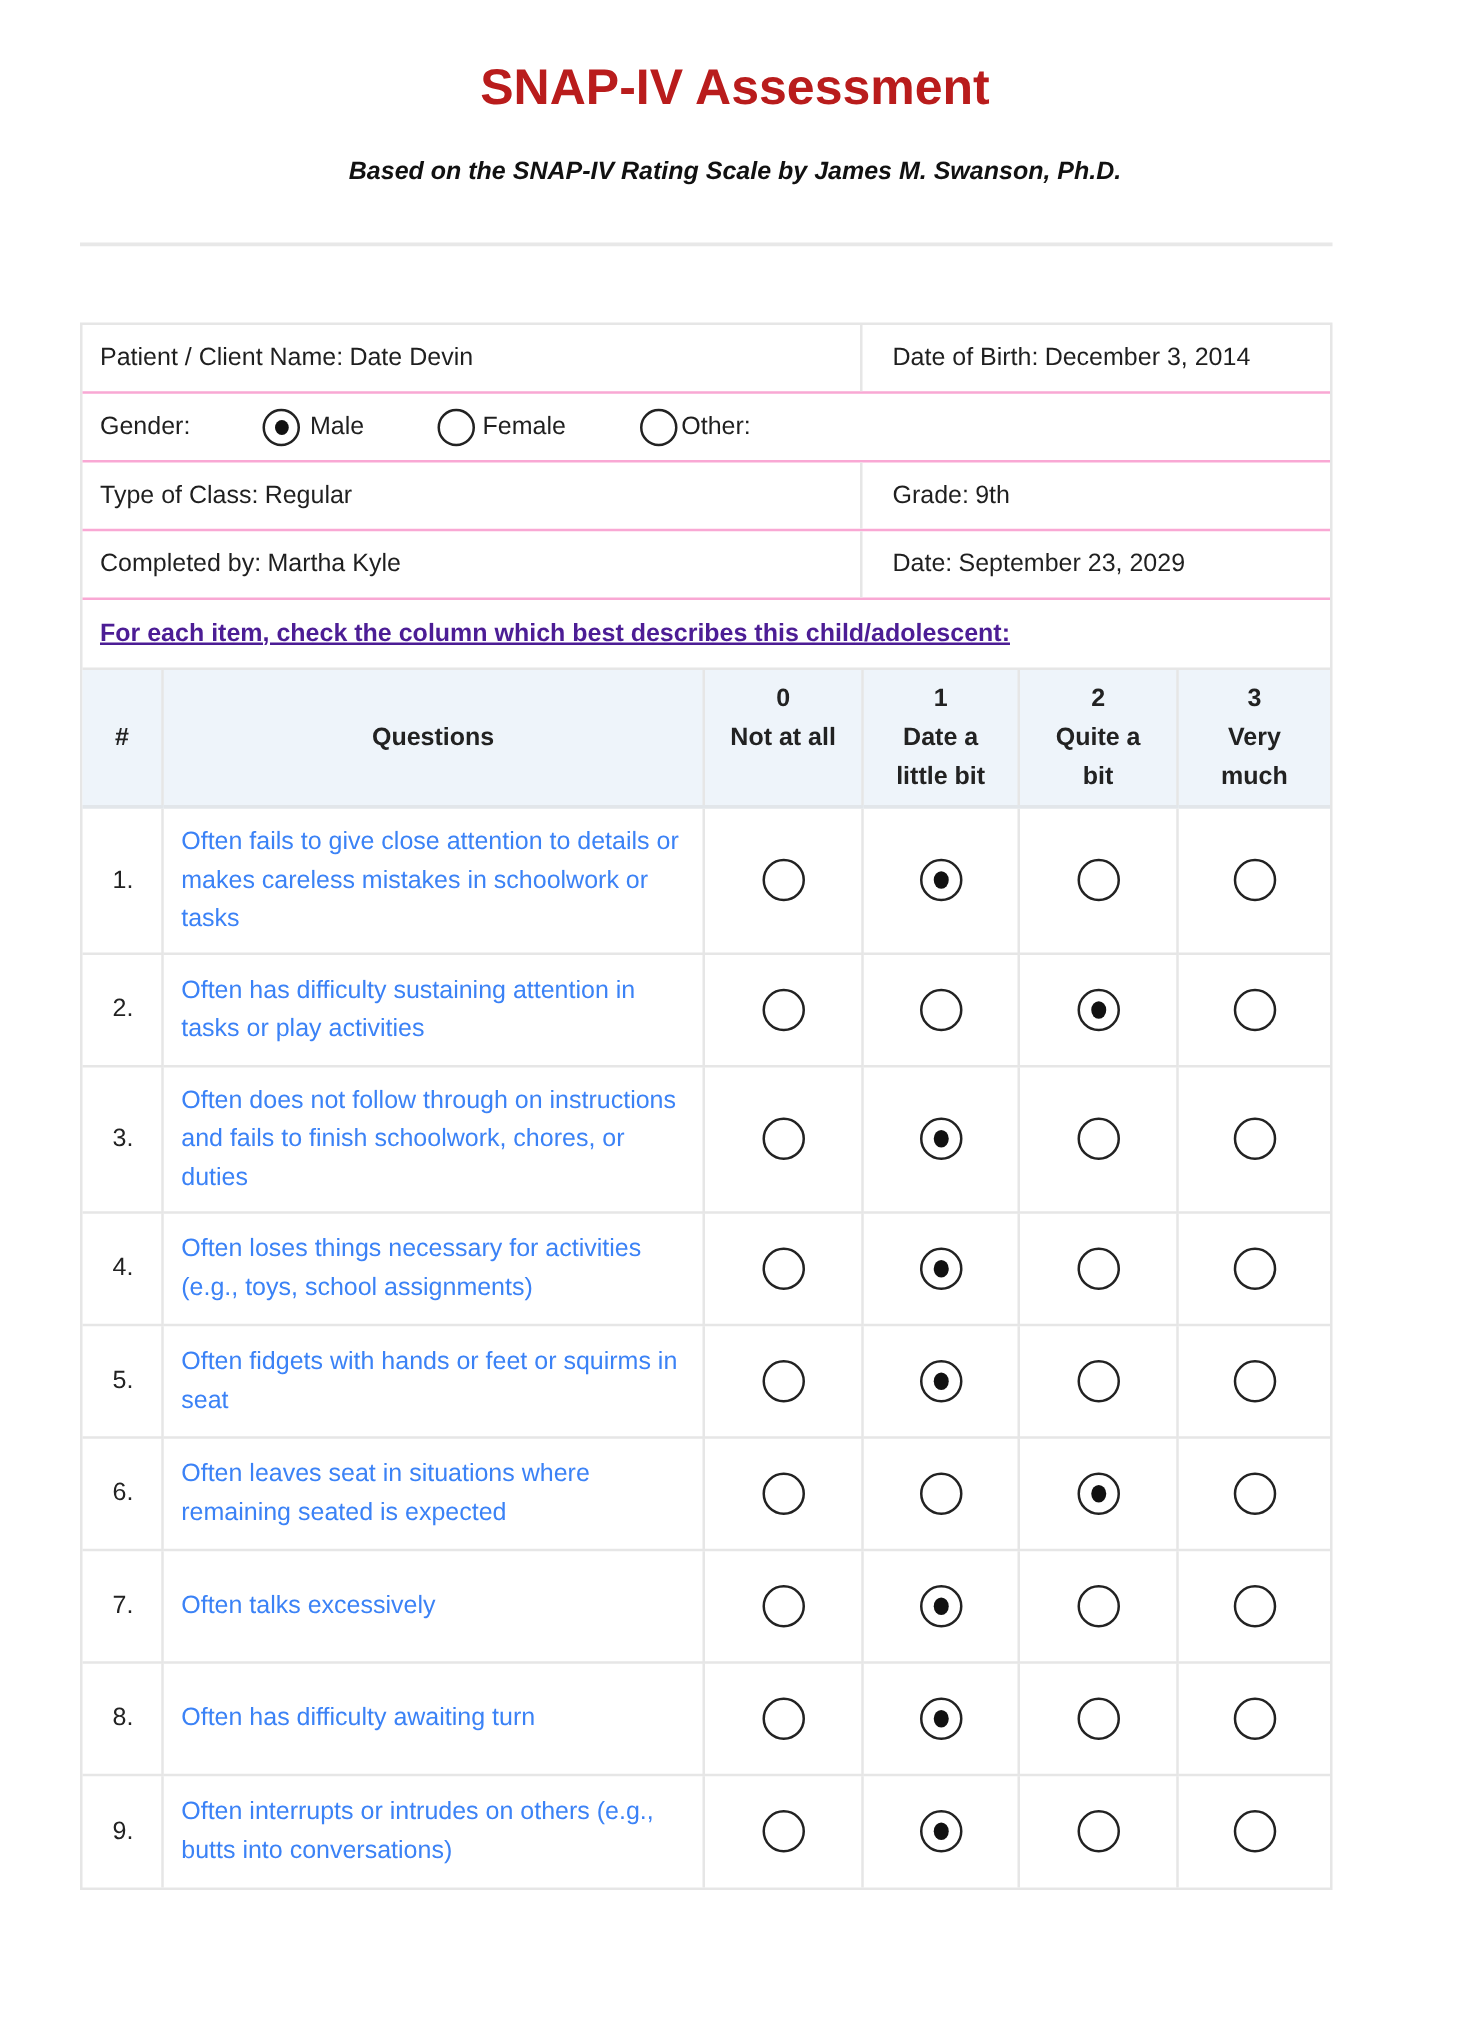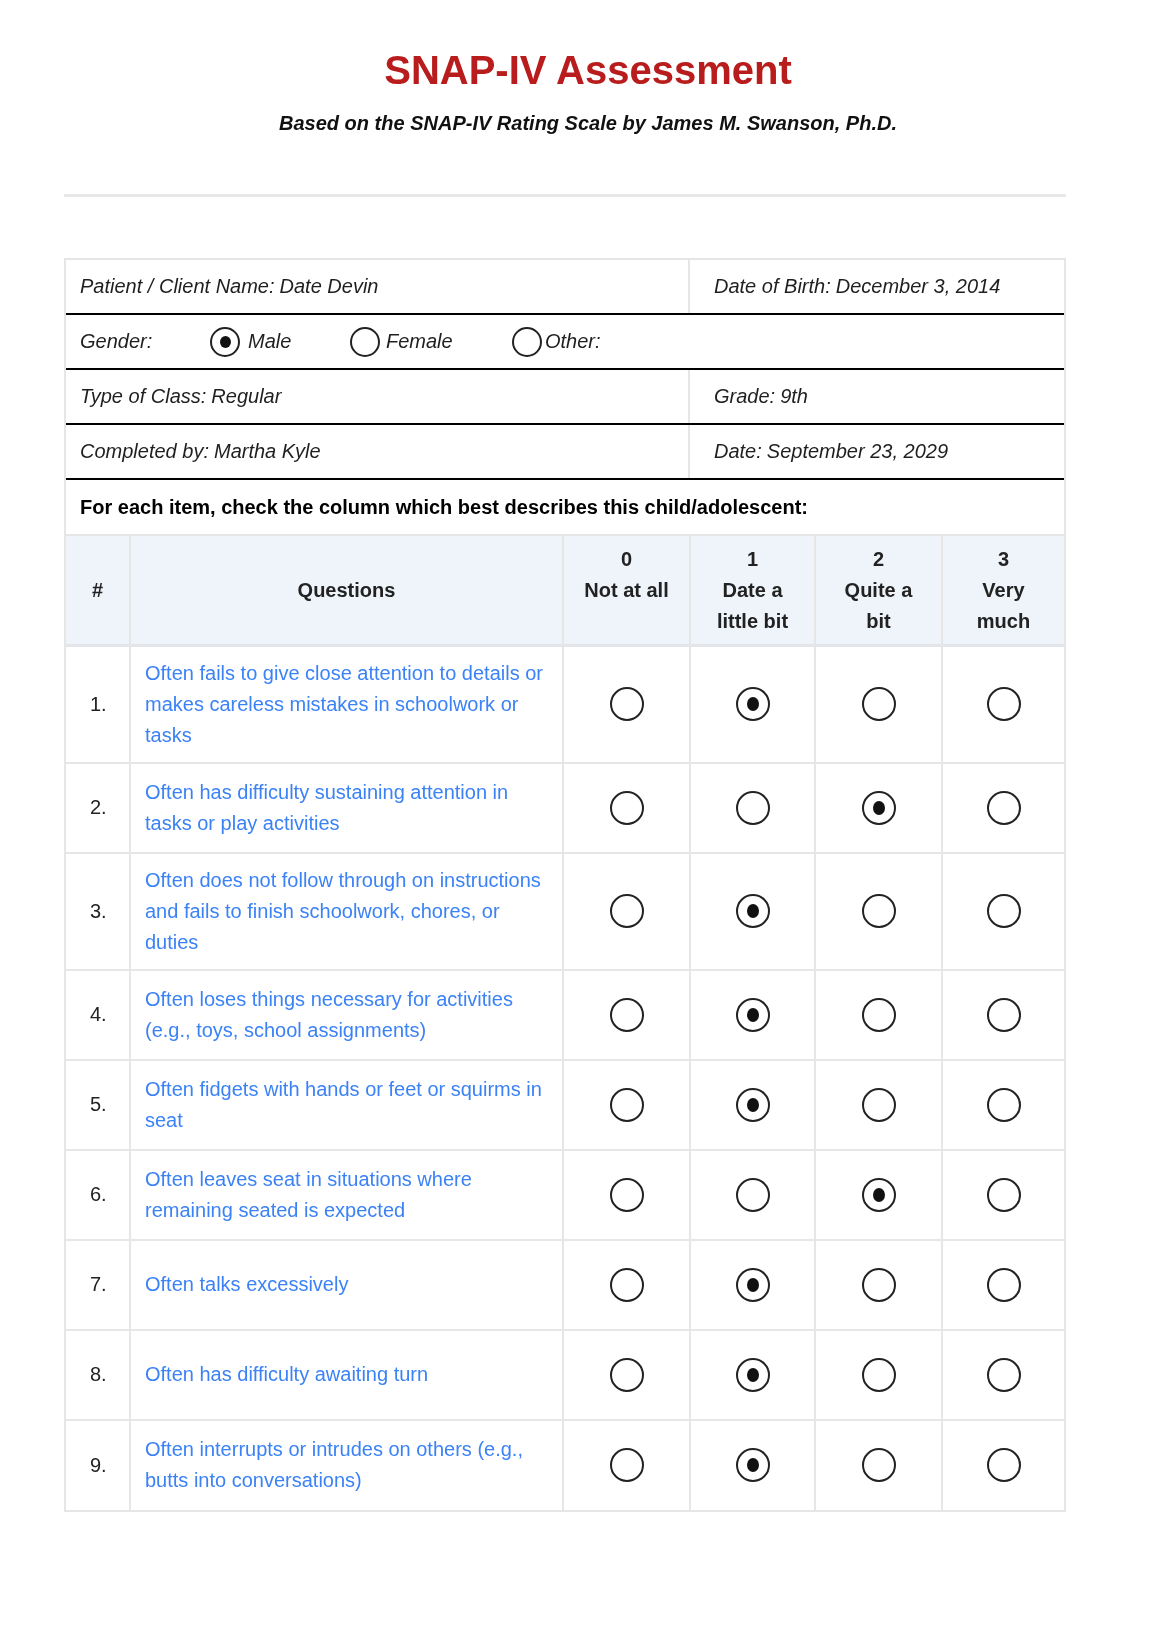--- a/index.html
+++ b/index.html
@@ -5,52 +5,52 @@
   html, body { margin: 0; padding: 0; background: #ffffff; }
   body {
     width: 1176px; height: 1630px; position: relative; overflow: hidden;
     font-family: "Liberation Sans", sans-serif; color: #1f1f1f;
   }
   .title {
     position: absolute; left: 0; right: 0; top: 48px; text-align: center;
     font-size: 40px; font-weight: bold; color: #b91c1c;
   }
   .subtitle {
-    position: absolute; left: 0; right: 0; top: 112px; text-align: center;
+    position: absolute; left: 0; right: 0; top: 126px; text-align: center;
     font-size: 20px; font-weight: bold; font-style: italic; color: #111;
   }
   .rule {
     position: absolute; left: 64px; width: 1002px; top: 194px; height: 3px;
     background: #e8e8e8;
   }
   .form {
     position: absolute; left: 64px; top: 258px; width: 1002px;
     border: 2px solid #e6e6e6; box-sizing: border-box;
   }
   .info-row {
-    display: flex; height: 55px; border-bottom: 2px solid #000000; box-sizing: border-box;
-    font-size: 20px; align-items: center; font-style: italic;
+    display: flex; height: 55px; border-bottom: 2px solid #f9a8d4; box-sizing: border-box;
+    font-size: 20px; align-items: center;
   }
   .info-cell { height: 100%; display: flex; align-items: center; padding-left: 14px; box-sizing: border-box; }
   .info-left { width: 624px; border-right: 2px solid #e6e6e6; }
   .info-right { flex: 1; padding-left: 24px; }
   .info-label { margin-right: 5px; }
   .gender-opt { display: flex; align-items: center; }
   .gender-row .info-cell { width: 100%; }
   .radio {
     display: inline-block; width: 30px; height: 30px; border-radius: 50%;
     border: 2.5px solid #222; box-sizing: border-box; position: relative; background: #fff;
   }
   .radio.checked::after {
     content: ""; position: absolute; left: 50%; top: 50%; width: 11px; height: 12px;
     margin-left: -5.5px; margin-top: -6px; border-radius: 50%; background: #111;
   }
   .instr {
     height: 56px; display: flex; align-items: center; padding-left: 14px;
-    font-size: 20px; font-weight: bold; color: #000000; border-bottom: 2px solid #e6e6e6; box-sizing: border-box;
+    font-size: 20px; font-weight: bold; color: #4c1d95; border-bottom: 2px solid #e6e6e6; box-sizing: border-box; text-decoration: underline;
   }
   table.q { border-collapse: collapse; width: 998px; table-layout: fixed; }
   table.q col.c-num { width: 64px; }
   table.q col.c-q { width: 433px; }
   table.q col.c-0 { width: 127px; }
   table.q col.c-1 { width: 125px; }
   table.q col.c-2 { width: 127px; }
   table.q col.c-3 { width: 122px; }
   table.q th {
     background: #eef4fa; font-weight: bold; font-size: 20px; color: #222;

